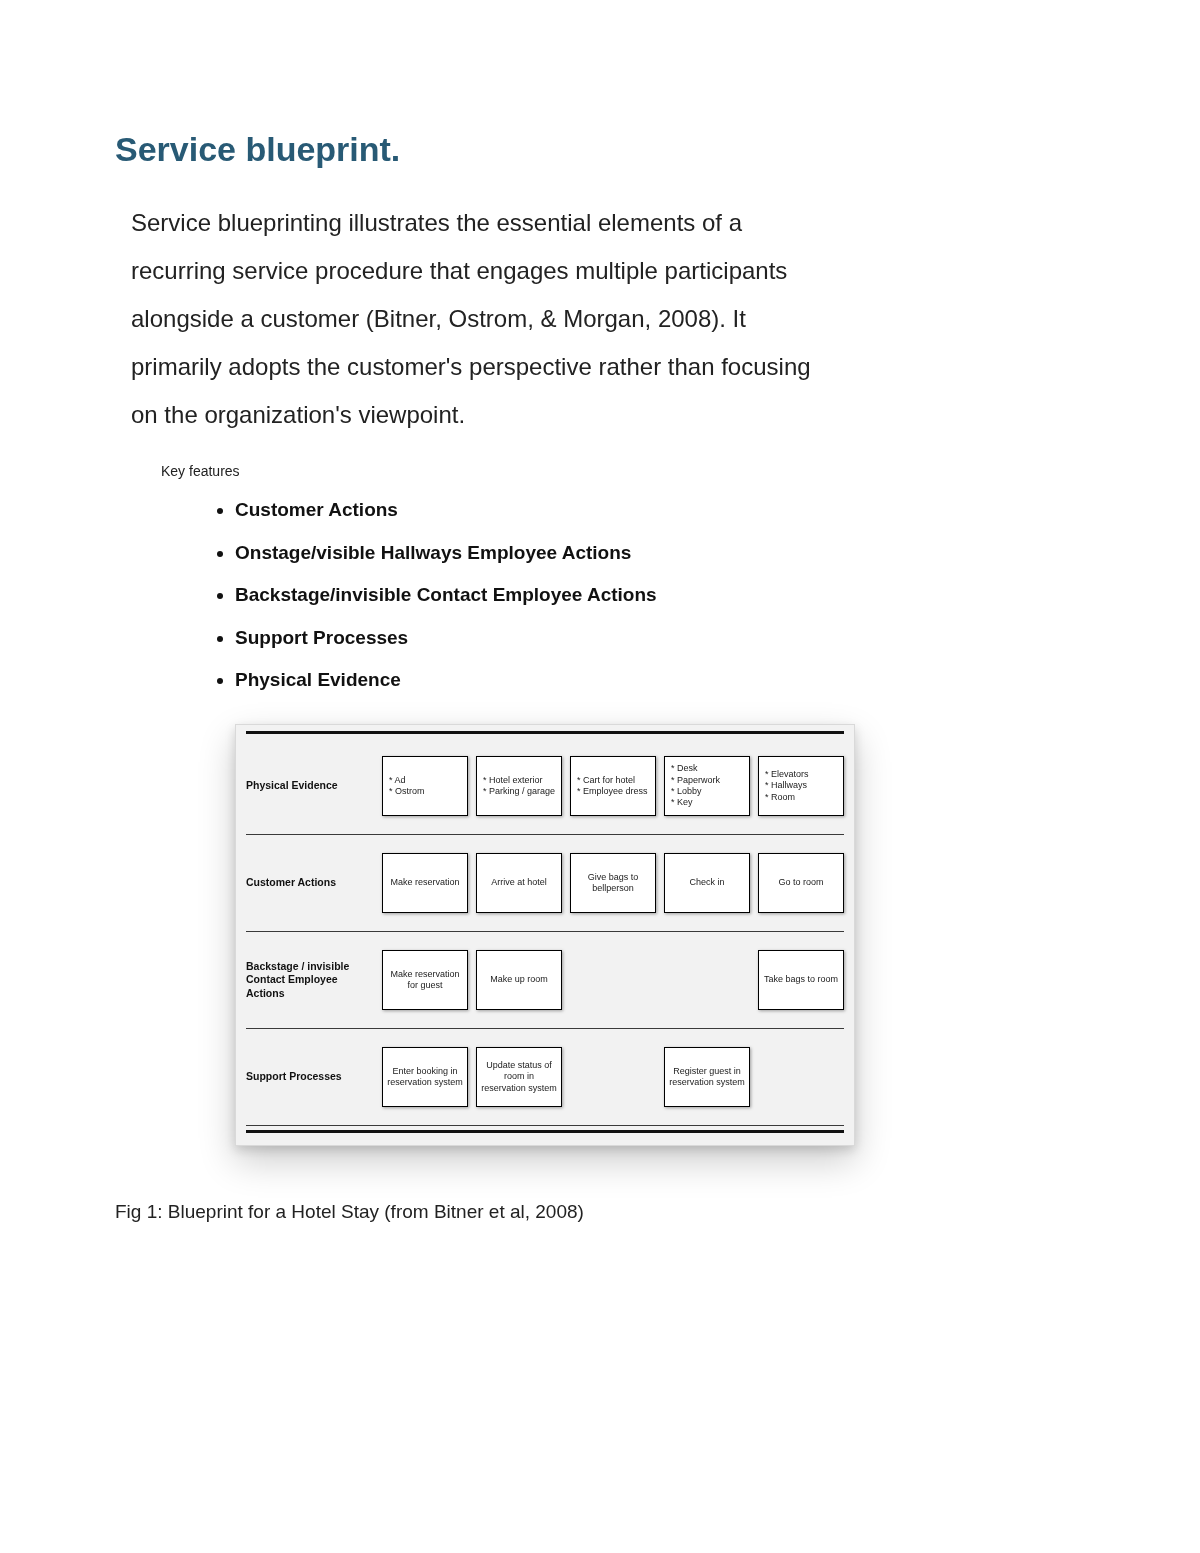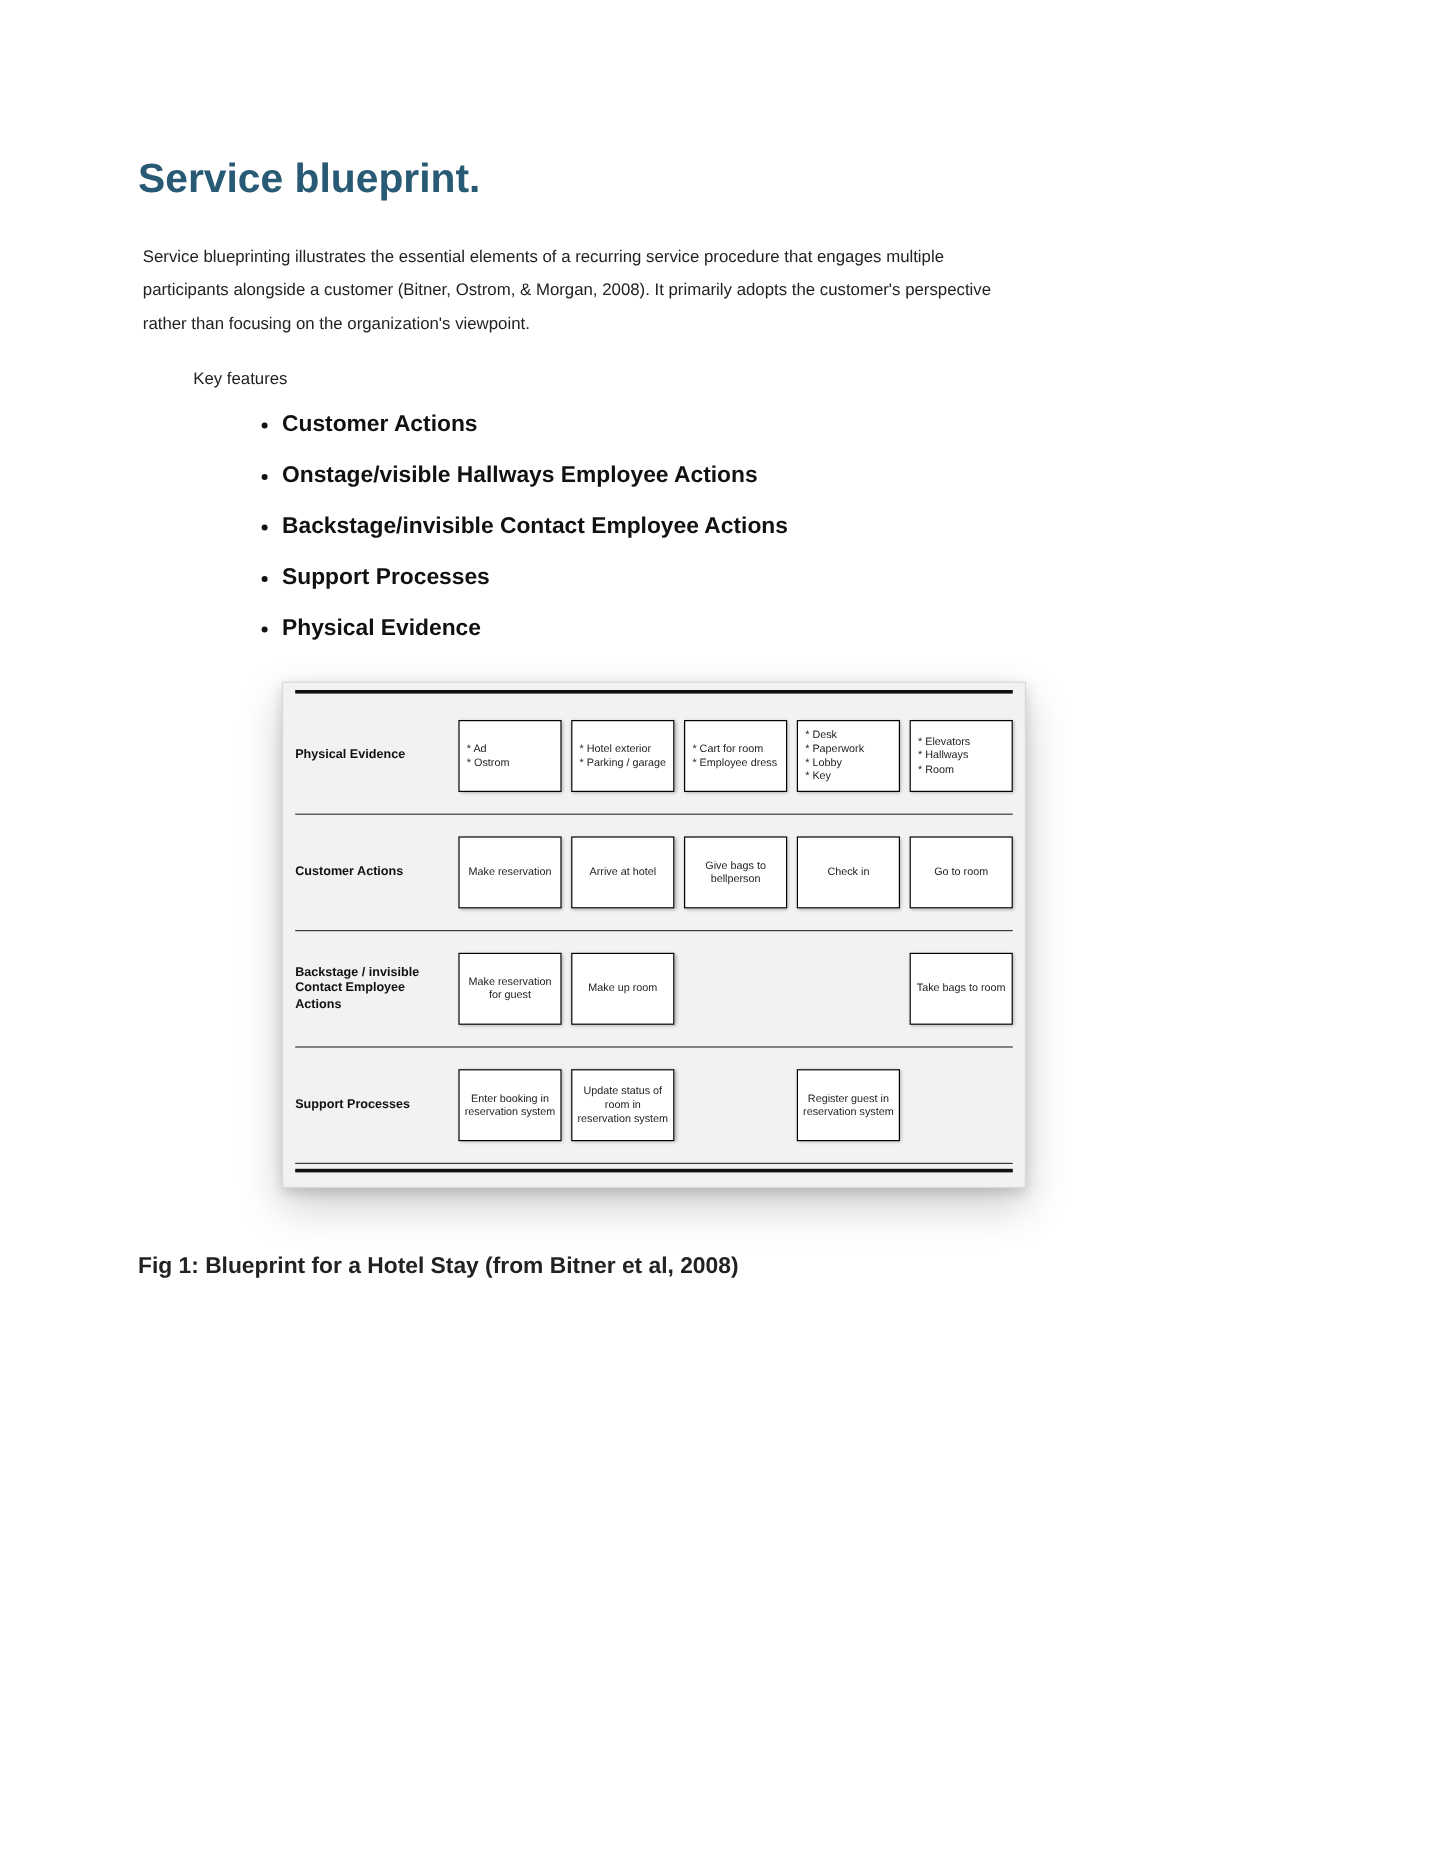--- a/index.html
+++ b/index.html
@@ -16,23 +16,23 @@
     padding: 130px 115px 60px 115px;
     background: #fff;
   }
   h1.title {
     color: #285a75;
     font-size: 34px;
     font-weight: 700;
     margin: 0 0 30px 0;
   }
   p.body {
-    font-size: 14px;
+    font-size: 24px;
     line-height: 2.0;
-    margin: 0 0 24px 4px;
+    margin: 0 0 24px 16px;
     color: #222;
   }
   .key-features-label {
     font-size: 14px;
     margin: 10px 0 18px 46px;
     color: #222;
   }
   ul.features {
     list-style: disc;
     margin: 0 0 30px 120px;
@@ -102,21 +102,20 @@
     line-height: 1.25;
     white-space: pre-line;
   }
   .bp-box.left { text-align: left; justify-content: flex-start; padding-left:6px;}
   .bp-empty { min-height: 46px; }
 
   .fig-caption {
     font-size: 19px;
     margin: 55px 0 26px 0;
     color: #222;
-    font-weight: bold;
   }
 </style>
 </head>
 <body>
 
 <div class="page">
 
   <h1 class="title">Service blueprint.</h1>
 
   <p class="body">Service blueprinting illustrates the essential elements of a recurring service procedure that engages multiple participants alongside a customer (Bitner, Ostrom, &amp; Morgan, 2008). It primarily adopts the customer's perspective rather than focusing on the organization's viewpoint.</p>
@@ -134,21 +133,21 @@
   <div class="blueprint-wrap">
     <div class="bp-bar"></div>
 
     <div class="bp-row">
       <div class="bp-label">Physical Evidence</div>
       <div class="bp-cells">
         <div class="bp-box left">* Ad
 * Ostrom</div>
         <div class="bp-box left">* Hotel exterior
 * Parking / garage</div>
-        <div class="bp-box left">* Cart for room
+        <div class="bp-box left">* Cart for hotel
 * Employee dress</div>
         <div class="bp-box left">* Desk
 * Paperwork
 * Lobby
 * Key</div>
         <div class="bp-box left">* Elevators
 * Hallways
 * Room</div>
       </div>
     </div>

